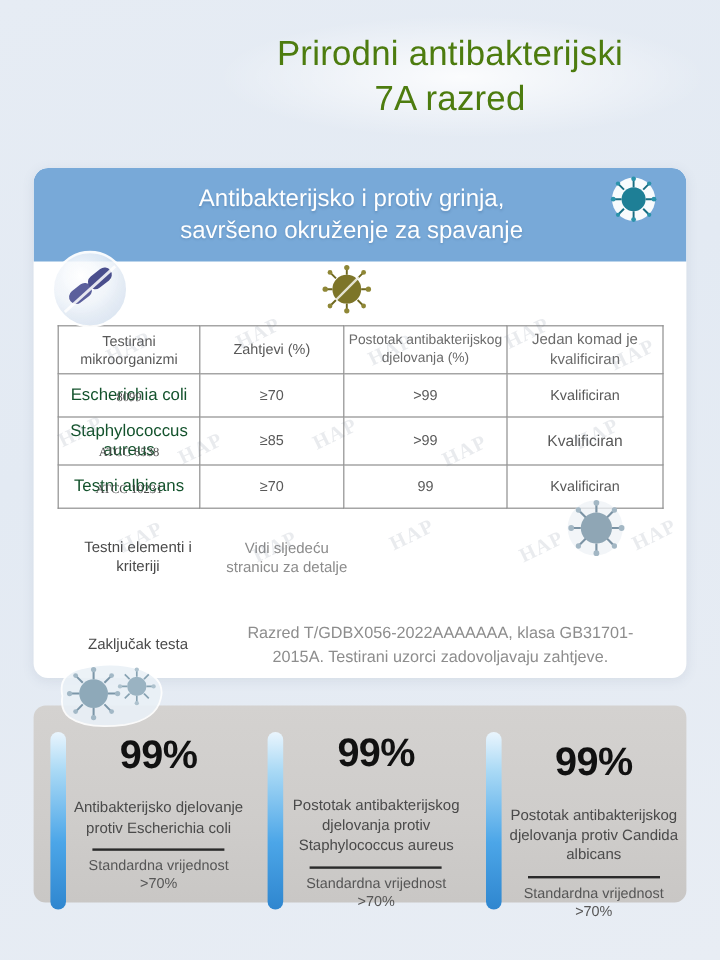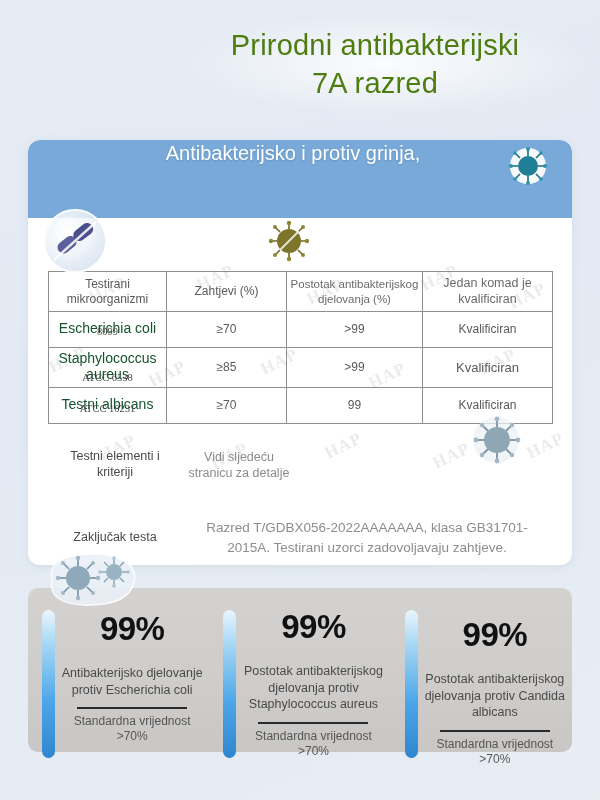--- a/index.html
+++ b/index.html
@@ -57,20 +57,21 @@
     overflow: hidden;
   }
 
   .banner {
     position: absolute;
     left: 0; top: 0;
     width: 544px; height: 78px;
     background: #78a9d8;
     border-radius: 12px 12px 0 0;
     display: flex;
+    align-items: center;
     justify-content: center;
   }
   .banner-text {
     width: 430px;
     text-align: center;
     color: #ffffff;
     font-size: 20px;
     line-height: 1.32;
     font-weight: 400;
     text-shadow: 0 1px 2px rgba(40,70,110,0.25);
@@ -237,20 +238,21 @@
     <span>Prirodni antibakterijski</span><br>
     <span>7A razred</span>
   </div>
 </div>
 
 <div class="card">
 
   <div class="banner">
     <div class="banner-text">
       <span>Antibakterijsko i protiv grinja,</span><br>
+      <span>savršeno okruženje za spavanje</span>
     </div>
   </div>
 
   <div class="watermarks">
     <div class="wm" style="left:60px;  top:140px;">HAP</div>
     <div class="wm" style="left:168px; top:128px;">HAP</div>
     <div class="wm" style="left:278px; top:142px;">HAP</div>
     <div class="wm" style="left:392px; top:128px;">HAP</div>
     <div class="wm" style="left:480px; top:146px;">HAP</div>
     <div class="wm" style="left:20px;  top:210px;">HAP</div>

